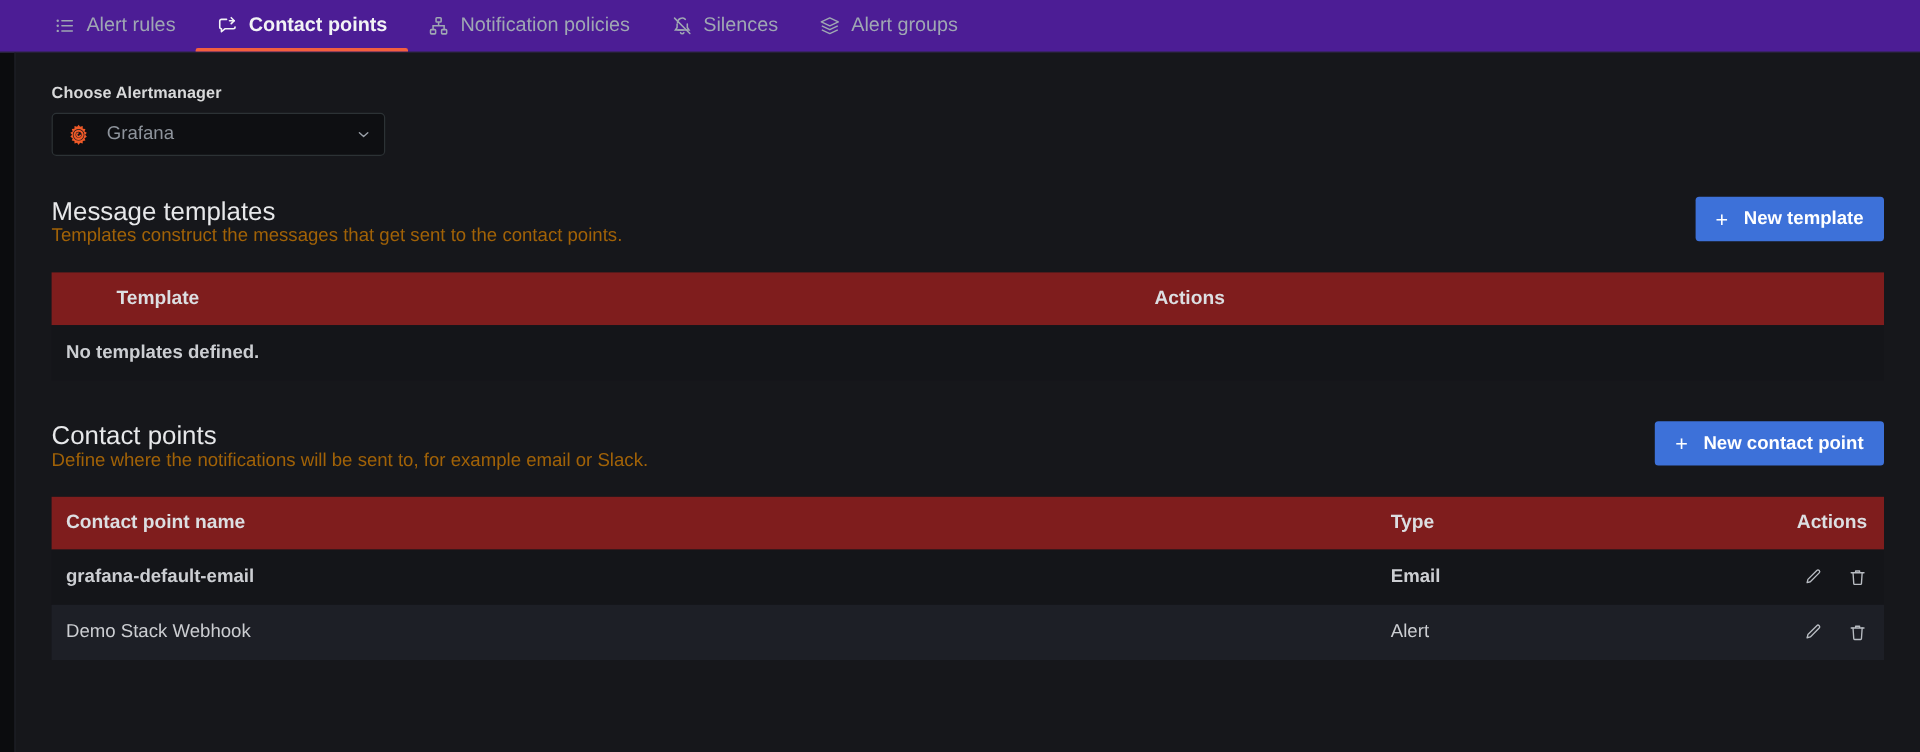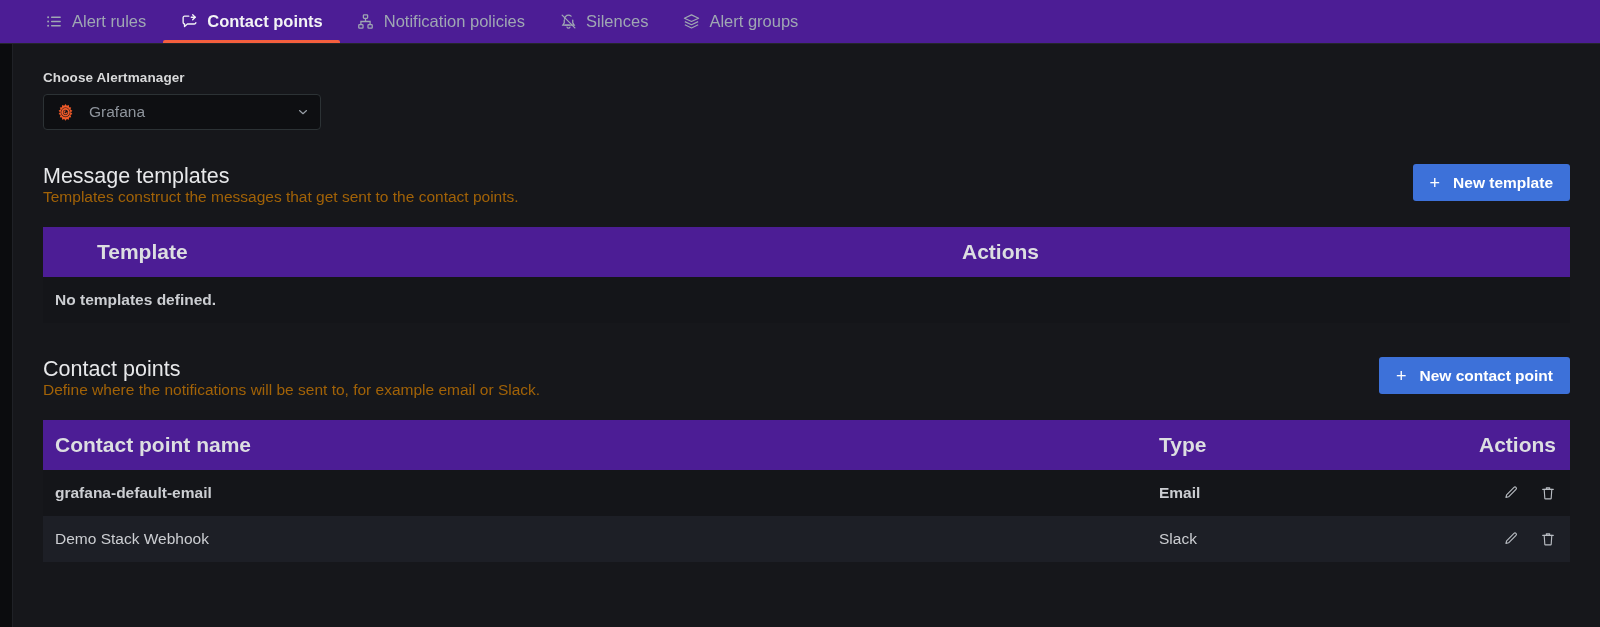--- a/index.html
+++ b/index.html
@@ -111,23 +111,23 @@
     border: none;
     border-radius: 3px;
     cursor: pointer;
     white-space: nowrap;
   }
   .btn .plus { font-size: 18px; font-weight: normal; line-height: 1; display: block; }
 
   
   .tbl { width: 100%; border-collapse: collapse; table-layout: fixed; }
   .tbl th {
-    background: #4c1d95;
+    background: #7f1d1d;
     color: #dcdee1;
-    font-size: 21px;
+    font-size: 16px;
     font-weight: bold;
     text-align: left;
     padding: 13px 12px;
     height: 42px;
   }
   .tbl td {
     color: #ccced2;
     font-size: 15.5px;
     padding: 14px 12px;
     height: 46px;
@@ -303,21 +303,21 @@
                 <svg width="16" height="16" viewBox="0 0 24 24" fill="none" stroke="currentColor" stroke-width="1.7" stroke-linecap="round" stroke-linejoin="round">
                   <path d="M4 6.5h16M9.5 6.5V4.3h5v2.2"></path>
                   <path d="M6.3 6.5 7.2 20a1 1 0 0 0 1 .9h7.6a1 1 0 0 0 1-.9l.9-13.5"></path>
                 </svg>
               </button>
             </span>
           </td>
         </tr>
         <tr class="even">
           <td>Demo Stack Webhook</td>
-          <td class="type-col">Slack</td>
+          <td class="type-col">Alert</td>
           <td class="act-col">
             <span class="acts">
               <button class="icon-btn">
                 <svg width="16" height="16" viewBox="0 0 24 24" fill="none" stroke="currentColor" stroke-width="1.7" stroke-linecap="round" stroke-linejoin="round">
                   <path d="M16.5 3.6a2.1 2.1 0 0 1 3 3L8.4 17.7l-4 1 1-4z"></path>
                 </svg>
               </button>
               <button class="icon-btn">
                 <svg width="16" height="16" viewBox="0 0 24 24" fill="none" stroke="currentColor" stroke-width="1.7" stroke-linecap="round" stroke-linejoin="round">
                   <path d="M4 6.5h16M9.5 6.5V4.3h5v2.2"></path>

